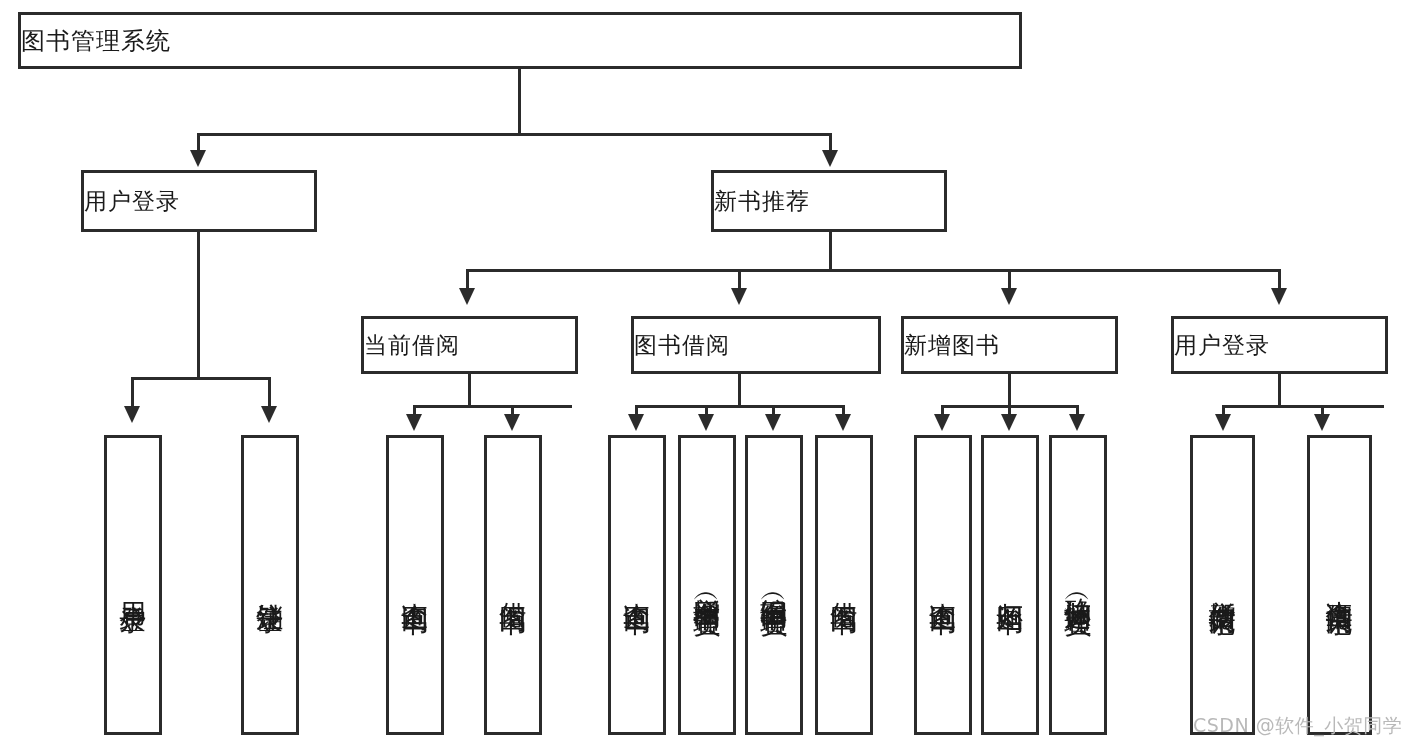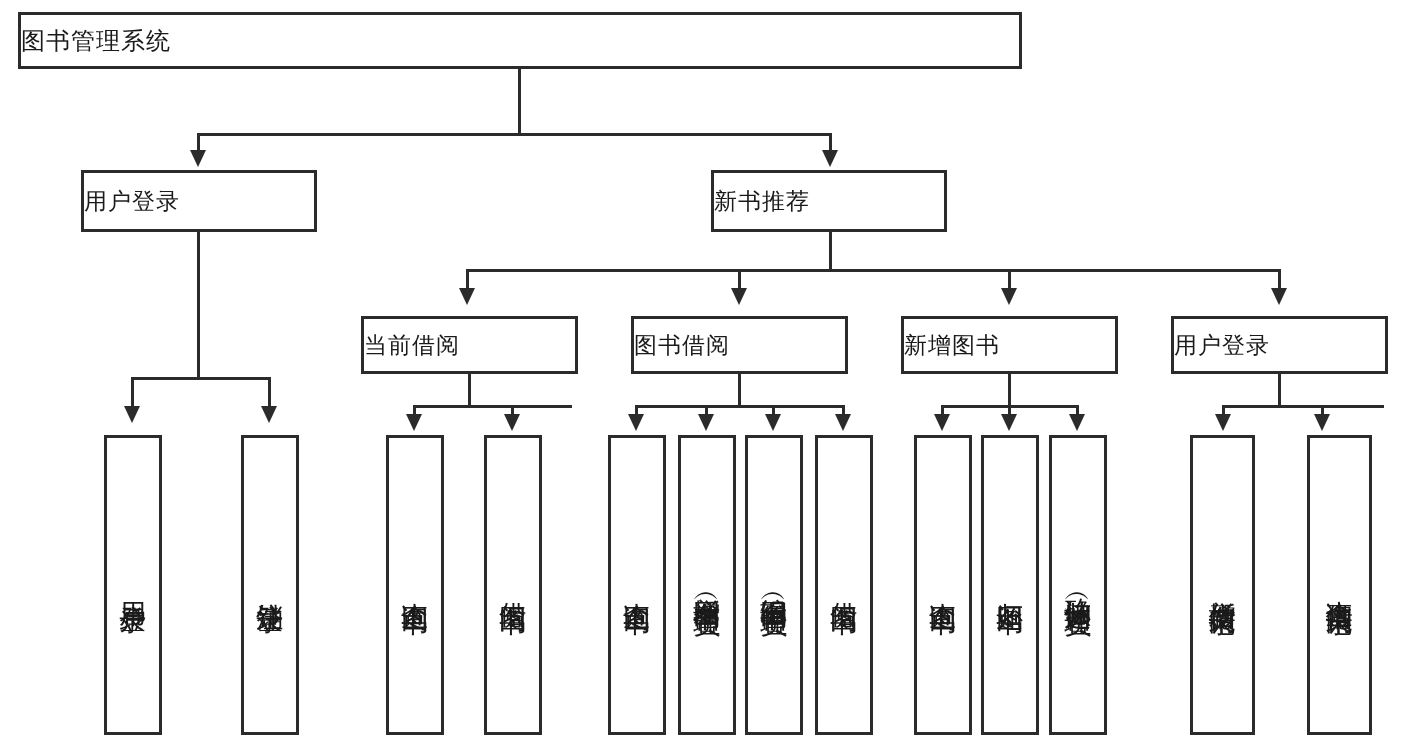--- a/index.html
+++ b/index.html
@@ -117,21 +117,21 @@
   <div class="edge v" style="left:738px; top:269px; width:3px; height:22px;"></div>
   <div class="arrow" style="left:731px; top:288px;"></div>
   <div class="edge v" style="left:1008px; top:269px; width:3px; height:22px;"></div>
   <div class="arrow" style="left:1001px; top:288px;"></div>
   <div class="edge v" style="left:1278px; top:269px; width:3px; height:22px;"></div>
   <div class="arrow" style="left:1271px; top:288px;"></div>
 
   <div class="node horiz" style="left:361px; top:316px; width:217px; height:58px;">
     <span class="lbl">当前借阅</span>
   </div>
-  <div class="node horiz" style="left:631px; top:316px; width:217px; height:58px;">
+  <div class="node horiz" style="left:631px; top:316px; width:250px; height:58px;">
     <span class="lbl">图书借阅</span>
   </div>
   <div class="node horiz" style="left:901px; top:316px; width:217px; height:58px;">
     <span class="lbl">新增图书</span>
   </div>
   <div class="node horiz" style="left:1171px; top:316px; width:217px; height:58px;">
     <span class="lbl">用户登录</span>
   </div>
 
   <div class="edge v" style="left:468px; top:374px; width:3px; height:34px;"></div>
@@ -205,14 +205,15 @@
     <span class="lbl">确认归还（管理员）</span>
   </div>
 
   <div class="node vert" style="left:1190px; top:435px; width:65px; height:300px;">
     <span class="lbl">新增借阅记录</span>
   </div>
   <div class="node vert" style="left:1307px; top:435px; width:65px; height:300px;">
     <span class="lbl">查询借阅记录</span>
   </div>
 
+  <div class="watermark" style="left:1193px; top:713px;">CSDN @软件_小贺同学</div>
 
 </div>
 
 </body></html>

